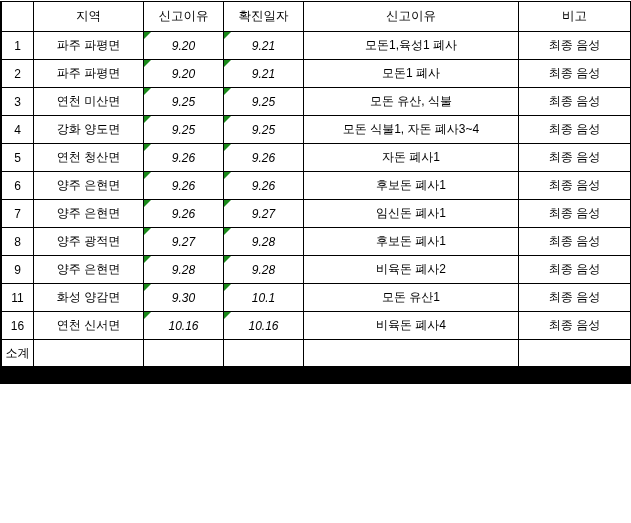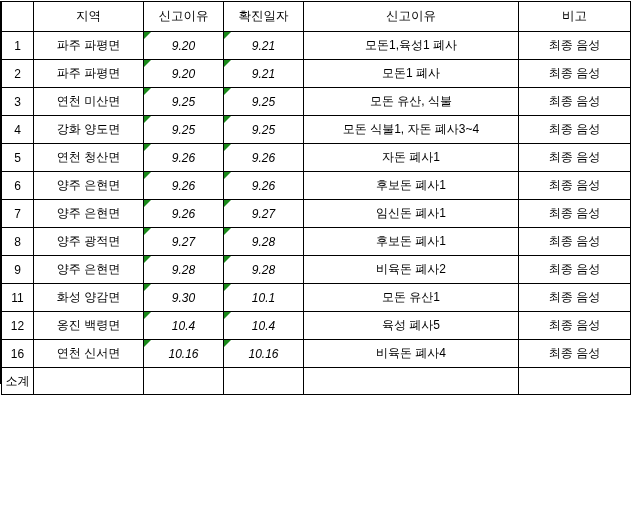--- a/index.html
+++ b/index.html
@@ -176,28 +176,20 @@
       </tr>
       <tr>
         <td class="cell-no">11</td>
         <td>화성 양감면</td>
         <td class="marker">9.30</td>
         <td class="marker">10.1</td>
         <td>모돈 유산1</td>
         <td>최종 음성</td>
       </tr>
       <tr>
-        <td class="cell-no">12</td>
-        <td>옹진 백령면</td>
-        <td class="marker">10.4</td>
-        <td class="marker">10.4</td>
-        <td>육성 폐사5</td>
-        <td>최종 음성</td>
-      </tr>
-      <tr>
         <td class="cell-no">16</td>
         <td>연천 신서면</td>
         <td class="marker">10.16</td>
         <td class="marker">10.16</td>
         <td>비육돈 폐사4</td>
         <td>최종 음성</td>
       </tr>
       <tr class="total-row">
         <td class="total-label">소계</td>
         <td class="blank"></td>

